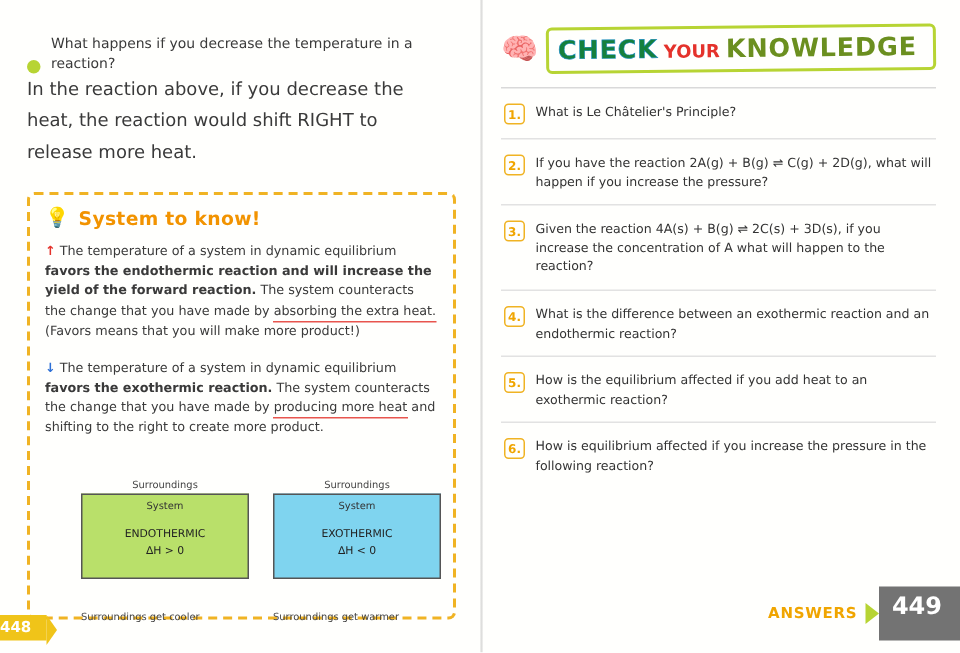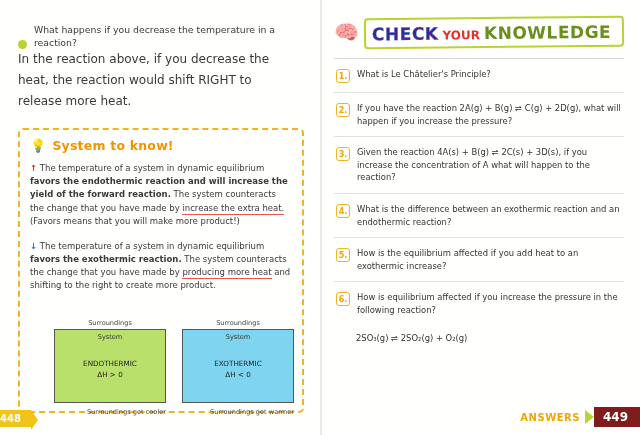--- a/index.html
+++ b/index.html
@@ -86,34 +86,34 @@
   .diag-col {
     position: absolute; top: 16px; width: 112px;
   }
   .diag-col.left { left: 24px; }
   .diag-col.right { left: 152px; }
   .surround-label {
     font-size: 6.6px; color: #444; text-align: center; margin-bottom: 2px;
   }
   .sys-box {
     border: 1.4px solid #555;
-    height: 74px;
+    height: 57px;
     display: flex; flex-direction: column; align-items: center; justify-content: center;
     position: relative;
   }
   .sys-box.endo { background: #b9e06a; }
   .sys-box.exo  { background: #7fd4ef; }
   .sys-tag {
     position: absolute; top: 3px; left: 50%; transform: translateX(-50%);
     font-size: 6.6px; color: #333;
   }
   .sys-name { font-size: 7.2px; color: #222; margin-top: 7px; }
   .sys-dh { font-size: 7.2px; color: #222; margin-top: 2px; }
   .diag-caption {
-    font-size: 6.6px; color: #444; text-align: right; margin-top: 5px;
+    font-size: 6.6px; color: #444; text-align: left; margin-top: 21px;
   }
 
   
   .folio {
     position: absolute; bottom: 8px;
     display: flex; align-items: center;
   }
   .folio-left { left: 0; }
   .folio-right { right: 0; justify-content: flex-end; }
   .tab-left {
@@ -137,25 +137,25 @@
   .answers-word {
     color: #f0a500; font-weight: bold; font-size: 10px; letter-spacing: .5px;
   }
   .chev {
     width: 0; height: 0;
     border-left: 9px solid #b7d433;
     border-top: 7px solid transparent;
     border-bottom: 7px solid transparent;
   }
   .tab-right {
-    background: #7f1d1d;
+    background: #737373;
     color: #ffffff;
     font-weight: bold;
-    font-size: 12px;
-    padding: 3px 12px 3px 9px;
+    font-size: 16px;
+    padding: 3px 12px 14px 9px;
   }
 
   
   .cyk-header {
     display: flex; align-items: center; gap: 5px;
     position: relative;
     height: 44px;
   }
   .brain {
     font-size: 20px;
@@ -163,21 +163,21 @@
   }
   .cyk-banner {
     flex: 1;
     border: 2px solid #b7d433;
     border-radius: 4px;
     padding: 4px 6px 3px 6px;
     display: flex; align-items: baseline; gap: 4px;
     transform: rotate(-0.6deg);
   }
   .cyk-check {
-    font-size: 17px; font-weight: bold; color: #4c1d95;
+    font-size: 17px; font-weight: bold; color: #15803d;
     letter-spacing: .5px;
     -webkit-text-stroke: 0.4px #1a8cc4;
   }
   .cyk-your {
     font-size: 12px; font-weight: bold; color: #e4322b;
   }
   .cyk-know {
     font-size: 17px; font-weight: bold; color: #6b8f1f;
     letter-spacing: .5px;
   }
@@ -226,21 +226,21 @@
     <div class="answer-para">In the reaction above, if you decrease the heat, the reaction would shift RIGHT to release more heat.</div>
 
     <div class="things-box">
       <div class="things-title">
         <span class="bulb">💡</span>
         <span>System to know!</span>
       </div>
 
       <div class="tk-para">
         <span class="arrow-up">↑</span>
-        <span>The temperature of a system in dynamic equilibrium </span><span class="b">favors the endothermic reaction and will increase the yield of the forward reaction.</span><span> The system counteracts the change that you have made by </span><span class="underline-red">increase the extra heat.</span><span> (Favors means that you will make more product!)</span>
+        <span>The temperature of a system in dynamic equilibrium </span><span class="b">favors the endothermic reaction and will increase the yield of the forward reaction.</span><span> The system counteracts the change that you have made by </span><span class="underline-red">absorbing the extra heat.</span><span> (Favors means that you will make more product!)</span>
       </div>
 
       <div class="tk-para" style="margin-top:12px">
         <span class="arrow-dn">↓</span>
         <span>The temperature of a system in dynamic equilibrium </span><span class="b">favors the exothermic reaction.</span><span> The system counteracts the change that you have made by </span><span class="underline-red">producing more heat</span><span> and shifting to the right to create more product.</span>
       </div>
 
       <div class="diagram">
         <div class="diag-col left">
           <div class="surround-label">Surroundings</div>
@@ -297,29 +297,28 @@
       <span class="q-body">Given the reaction 4A(s) + B(g) ⇌ 2C(s) + 3D(s), if you increase the concentration of A what will happen to the reaction?</span>
     </div>
 
     <div class="q-item">
       <span class="q-num">4.</span>
       <span class="q-body">What is the difference between an exothermic reaction and an endothermic reaction?</span>
     </div>
 
     <div class="q-item">
       <span class="q-num">5.</span>
-      <span class="q-body">How is the equilibrium affected if you add heat to an exothermic increase?</span>
+      <span class="q-body">How is the equilibrium affected if you add heat to an exothermic reaction?</span>
     </div>
 
     <div class="q-item last-item">
       <span class="q-num">6.</span>
       <span class="q-body">How is equilibrium affected if you increase the pressure in the following reaction?</span>
     </div>
 
-    <div class="eqn">2SO₃(g) ⇌ 2SO₂(g) + O₂(g)</div>
 
     <div class="folio folio-right">
       <span class="answers-tab">
         <span class="answers-word">ANSWERS</span>
         <span class="chev"></span>
       </span>
       <span class="tab-right">449</span>
     </div>
   </div>
 </div>

